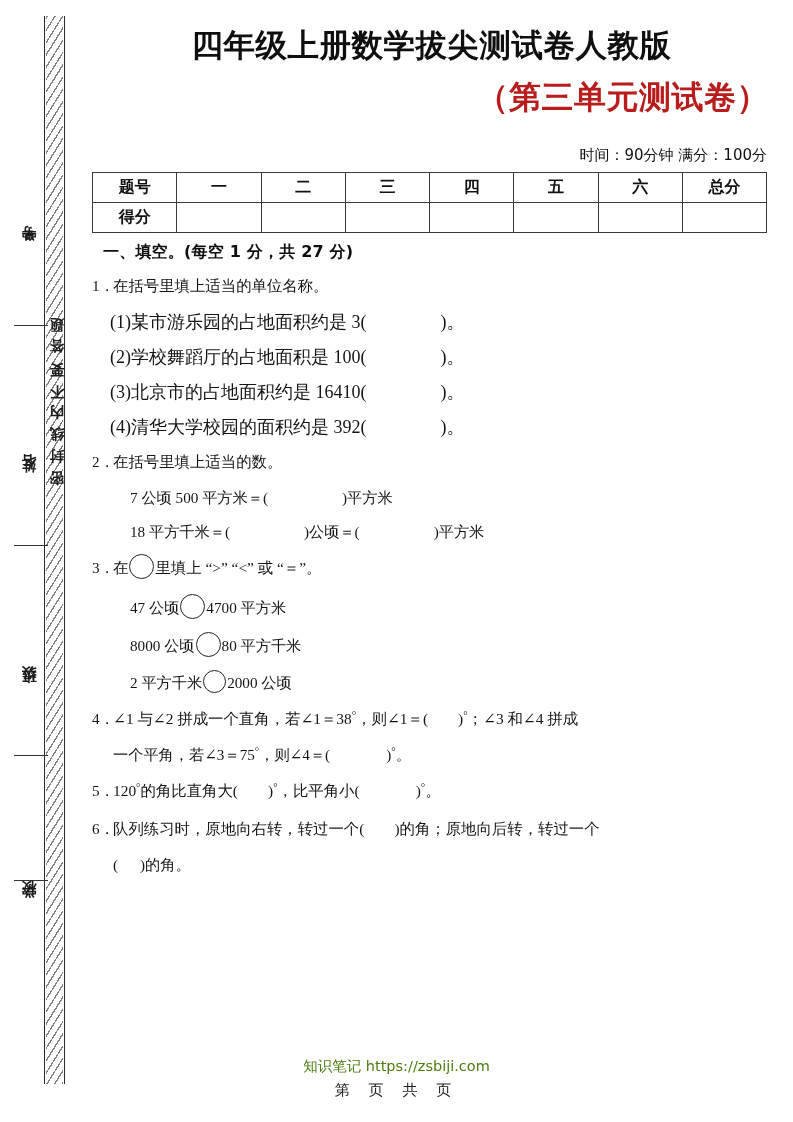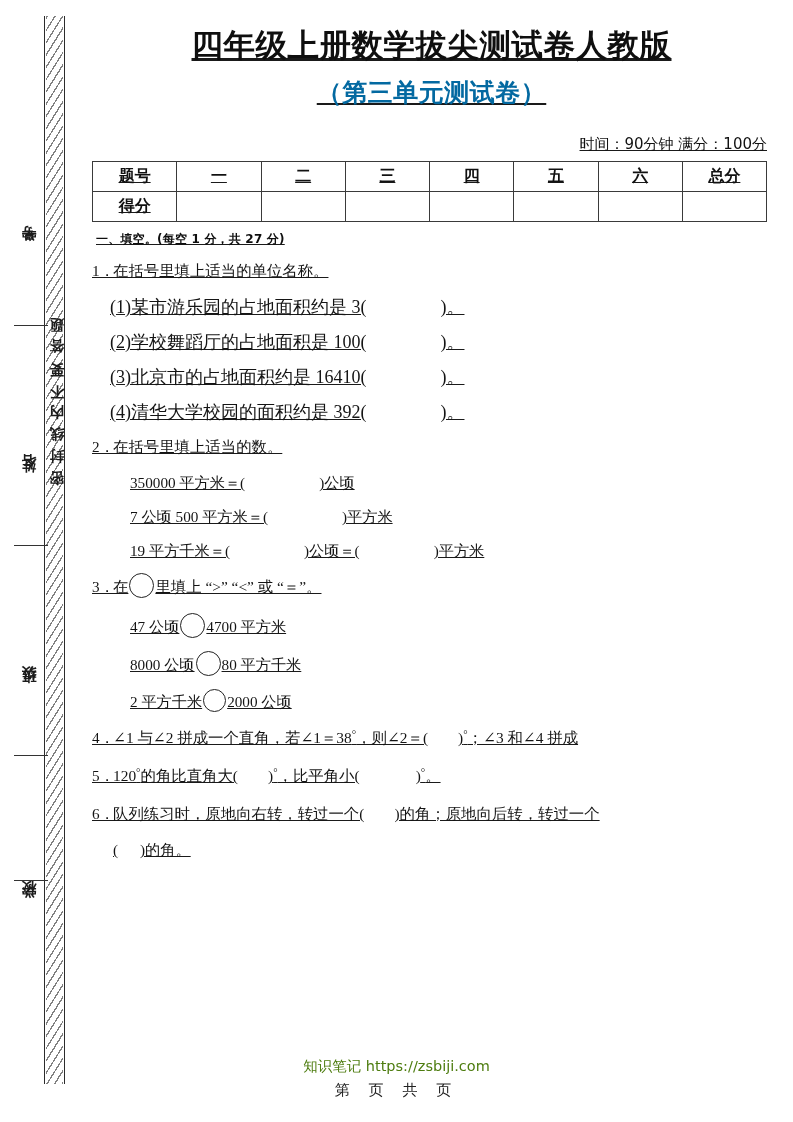--- a/index.html
+++ b/index.html
@@ -87,43 +87,42 @@
     background: #333;
   }
 
   
   .sheet {
     position: absolute;
     left: 80px;
     top: 0;
     width: 713px;
     height: 1058px;
-    text-decoration: underline;
   }
 
   .title-main {
     margin: 0;
     padding: 24px 24px 0 14px;
     text-align: center;
     font-family: "DejaVu Sans", "Liberation Sans", sans-serif;
     font-weight: 700;
     font-size: 31.5px;
     line-height: 1.34;
     letter-spacing: 0.5px;
     color: #0f0f0f;
   }
   .title-sub {
     margin: 10px 0 0 0;
     padding: 0 24px 0 14px;
-    text-align: center;
-    font-family: "DejaVu Sans", "Liberation Sans", sans-serif;
-    font-weight: 700;
-    font-size: 25px;
+    text-align: right;
+    font-family: "DejaVu Sans", "Liberation Sans", sans-serif;
+    font-weight: 700;
+    font-size: 32px;
     letter-spacing: 0.5px;
-    color: #0369a1;
+    color: #b91c1c;
   }
 
   .meta-line {
     margin: 26px 26px 0 0;
     text-align: right;
     font-family: "DejaVu Sans", "Liberation Sans", sans-serif;
     font-size: 15px;
     color: #111;
   }
 
@@ -150,23 +149,23 @@
   table.score-table td.head-cell { width: 11.6%; }
   table.score-table td.blank-cell { }
 
   
   .content {
     margin: 9px 26px 0 12px;
   }
   .sec-head {
     font-family: "DejaVu Sans", "Liberation Sans", sans-serif;
     font-weight: 700;
-    font-size: 12px;
+    font-size: 16px;
     color: #0e0e0e;
-    margin: 0 0 6px 4px;
+    margin: 0 0 6px 11px;
     letter-spacing: 0.2px;
   }
   .q-row {
     display: flex;
     align-items: baseline;
     margin: 11px 0 0 0;
   }
   .q-num {
     flex: 0 0 auto;
     width: 21px;
@@ -314,46 +313,46 @@
     </div>
     <div class="sub-row">
       <span>(4)清华大学校园的面积约是 392(</span><span class="gap-m"></span><span>)。</span>
     </div>
 
     <div class="q-row">
       <span class="q-num">2．</span>
       <span class="q-body">在括号里填上适当的数。</span>
     </div>
     <div class="indent-row">
-      <span>350000 平方米＝(</span><span class="gap-m"></span><span>)公顷</span>
-    </div>
-    <div class="indent-row">
       <span>7 公顷 500 平方米＝(</span><span class="gap-m"></span><span>)平方米</span>
     </div>
     <div class="indent-row">
-      <span>19 平方千米＝(</span><span class="gap-m"></span><span>)公顷＝(</span><span class="gap-m"></span><span>)平方米</span>
+      <span>18 平方千米＝(</span><span class="gap-m"></span><span>)公顷＝(</span><span class="gap-m"></span><span>)平方米</span>
     </div>
 
     <div class="q-row">
       <span class="q-num">3．</span>
       <span class="q-body"><span>在</span><span class="circle"></span><span>里填上 “&gt;” “&lt;” 或 “＝”。</span></span>
     </div>
     <div class="indent-row">
       <span>47 公顷</span><span class="circle"></span><span>4700 平方米</span>
     </div>
     <div class="indent-row">
       <span>8000 公顷</span><span class="circle"></span><span>80 平方千米</span>
     </div>
     <div class="indent-row">
       <span>2 平方千米</span><span class="circle-sm"></span><span>2000 公顷</span>
     </div>
 
     <div class="q-row" style="margin-top:13px">
       <span class="q-num">4．</span>
-      <span class="q-body"><span>∠1 与∠2 拼成一个直角，若∠1＝38</span><span class="deg">°</span><span>，则∠2＝(</span><span class="gap-xs"></span><span>)</span><span class="deg">°</span><span>；∠3 和∠4 拼成</span></span>
+      <span class="q-body"><span>∠1 与∠2 拼成一个直角，若∠1＝38</span><span class="deg">°</span><span>，则∠1＝(</span><span class="gap-xs"></span><span>)</span><span class="deg">°</span><span>；∠3 和∠4 拼成</span></span>
+    </div>
+    <div class="indent-row" style="margin-left:21px">
+      <span>一个平角，若∠3＝75</span><span class="deg">°</span><span>，则∠4＝(</span><span class="gap-s"></span><span>)</span><span class="deg">°</span><span>。</span>
     </div>
 
     <div class="q-row" style="margin-top:13px">
       <span class="q-num">5．</span>
       <span class="q-body"><span>120</span><span class="deg">°</span><span>的角比直角大(</span><span class="gap-xs"></span><span>)</span><span class="deg">°</span><span>，比平角小(</span><span class="gap-s"></span><span>)</span><span class="deg">°</span><span>。</span></span>
     </div>
 
     <div class="q-row" style="margin-top:13px">
       <span class="q-num">6．</span>
       <span class="q-body"><span>队列练习时，原地向右转，转过一个(</span><span class="gap-xs"></span><span>)的角；原地向后转，转过一个</span></span>

